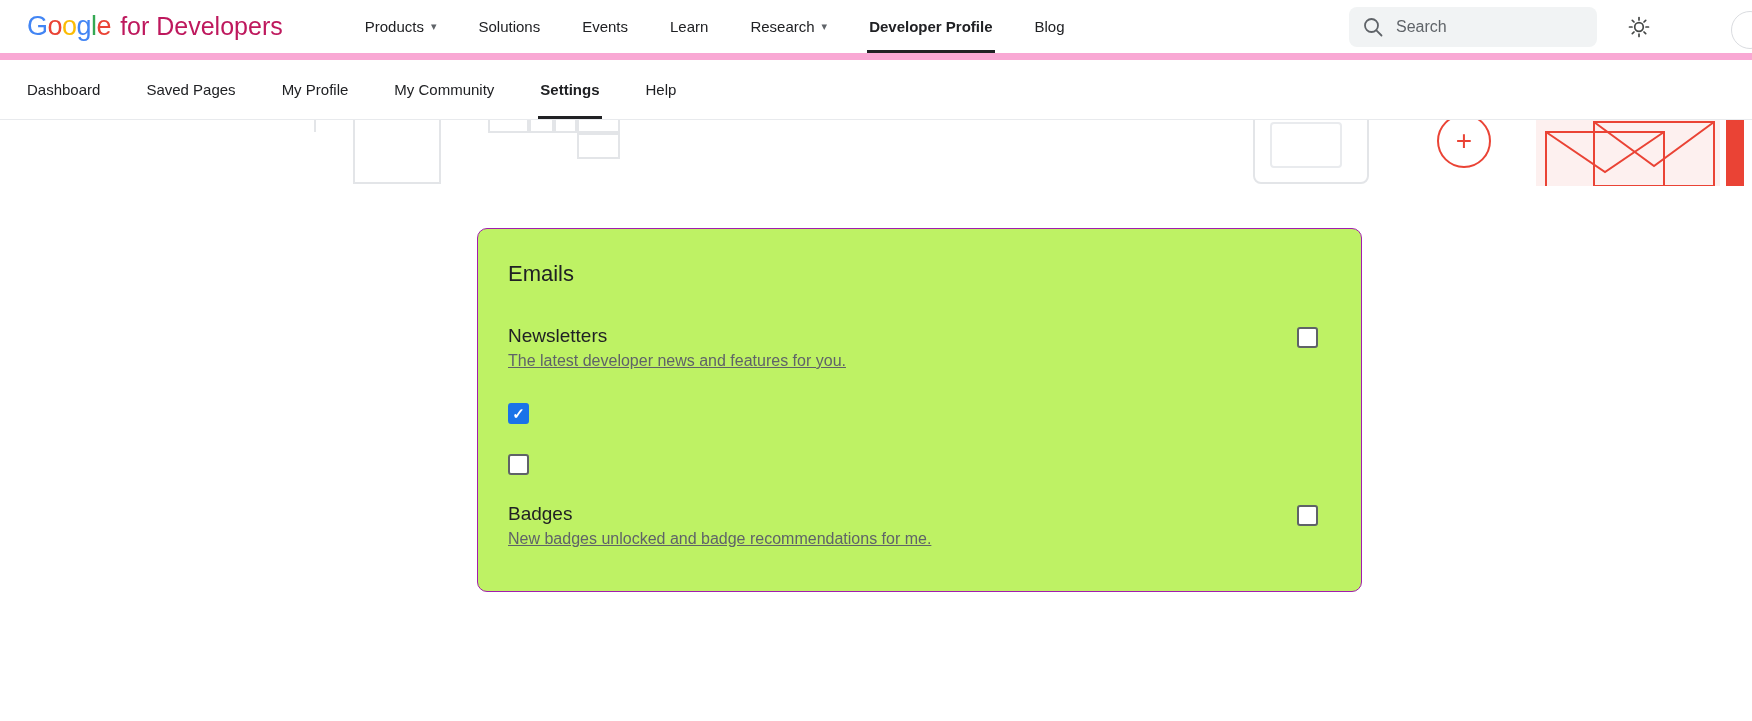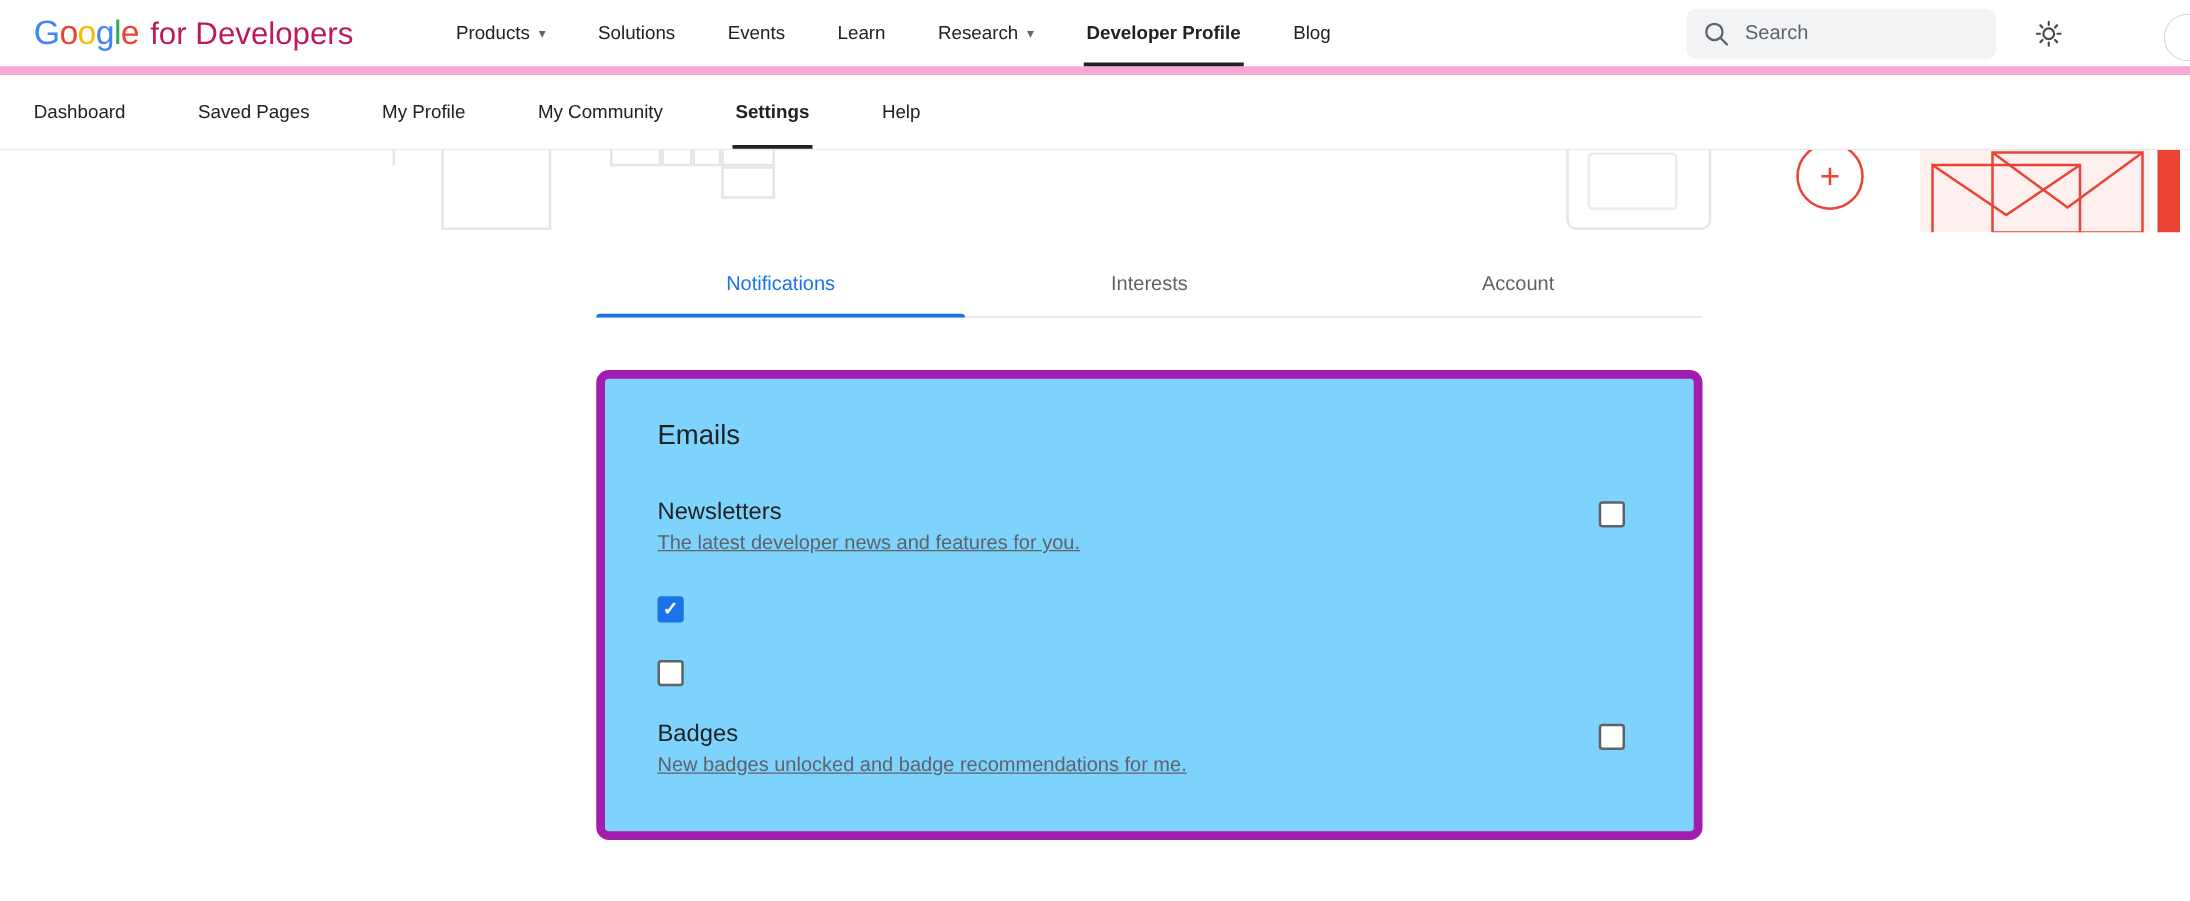--- a/index.html
+++ b/index.html
@@ -42,21 +42,21 @@
   .search-input::placeholder { color: #5f6368; }
   .search-icon { position: absolute; left: 13px; top: 9px; pointer-events: none; }
   .icon-btn { background: none; border: none; padding: 4px; cursor: pointer; display: flex; }
   .avatar {
     position: absolute; right: -17px; top: 11px; width: 38px; height: 38px;
     border-radius: 50%; border: 1px solid #dadce0; background: #fff; cursor: pointer;
   }
 
   
   .subnav {
-    height: 60px; display: flex; align-items: center; gap: 58px;
+    height: 60px; display: flex; align-items: center; gap: 46px;
     padding: 0 27px; border-bottom: 1px solid #e8eaed; background: #fff; position: relative; z-index: 4;
   }
   .subnav .nav-item { font-size: 15px; }
 
   
   .banner { position: relative; height: 66px; overflow: hidden; }
   .doodle { position: absolute; border: 2px solid #e3e5e8; }
   .doodle-line { position: absolute; border-left: 2px solid #e3e5e8; }
   .add-circle {
     position: absolute; left: 1437px; top: -6px; width: 54px; height: 54px;
@@ -73,22 +73,22 @@
     flex: 1; text-align: center; font-size: 16px; color: #5f6368;
     padding: 13px 0 16px; cursor: pointer; position: relative; font-weight: 400;
   }
   .tab.active { color: #1a73e8; font-weight: 500; }
   .tab.active::after {
     content: ""; position: absolute; left: 0; bottom: -1px; width: 100%; height: 3px;
     background: #1a73e8; border-radius: 3px 3px 0 0;
   }
 
   .card {
-    margin-top: 42px; border: 7px solid #a21caf; border-radius: 10px;
-    padding: 32px 42px 14px; background: #7dd3fc;
+    margin-top: 42px; border: 1px solid #a21caf; border-radius: 10px;
+    padding: 32px 30px 14px; background: #bef264;
   }
   .card-title { font-size: 22px; font-weight: 400; color: #202124; margin: 0 0 36px 0; }
   .email-row {
     display: flex; justify-content: space-between; align-items: flex-start;
     margin-bottom: 26px; padding-right: 13px;
   }
   .row-title { font-size: 19px; color: #202124; line-height: 25px; }
   .row-desc { font-size: 16px; color: #5f6368; line-height: 24px; margin-top: 1px; text-decoration: underline; }
   .checkbox {
     width: 21px; height: 21px; flex: 0 0 21px; border: 2px solid #5f6368; border-radius: 3px;
@@ -206,31 +206,20 @@
       <rect x="58" y="2" width="120" height="64"></rect>
       <path d="M58 2 L118 46 L178 2"></path>
     </g>
   </svg>
 
   <div class="red-bar"></div>
 </div>
 
 <div class="content">
 
-  <div class="tabs">
-    <div class="tab active">
-      <span>Notifications</span>
-    </div>
-    <div class="tab">
-      <span>Interests</span>
-    </div>
-    <div class="tab">
-      <span>Account</span>
-    </div>
-  </div>
 
   <div class="card">
     <h2 class="card-title">Emails</h2>
 
     <div class="email-row">
       <div>
         <div class="row-title">Newsletters</div>
         <div class="row-desc">The latest developer news and features for you.</div>
       </div>
       <div class="checkbox">

